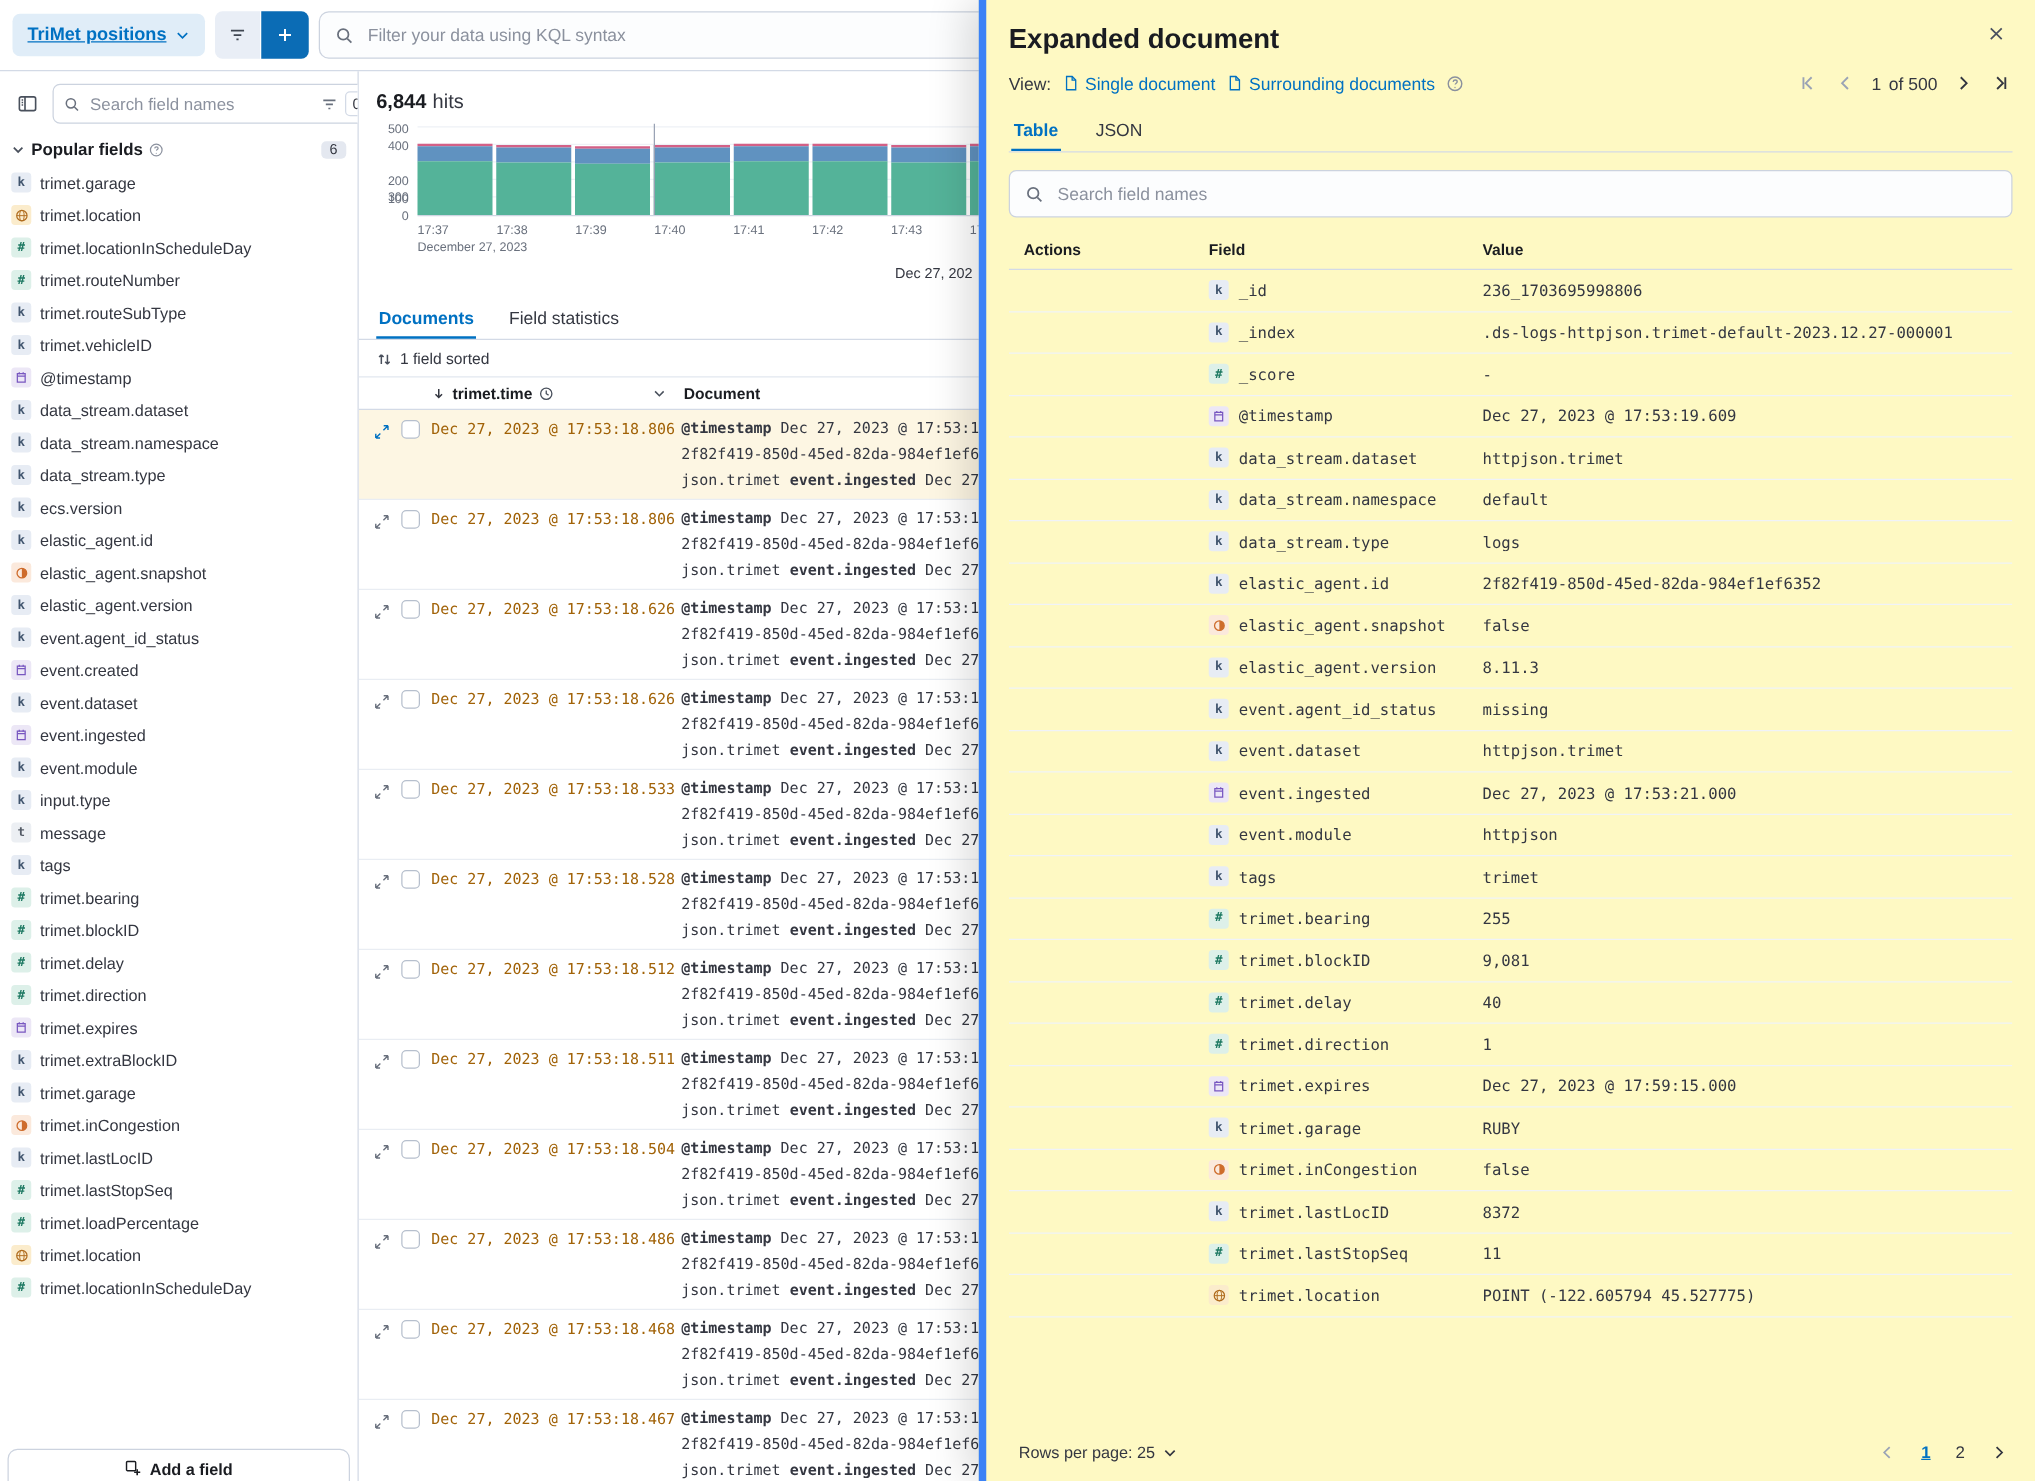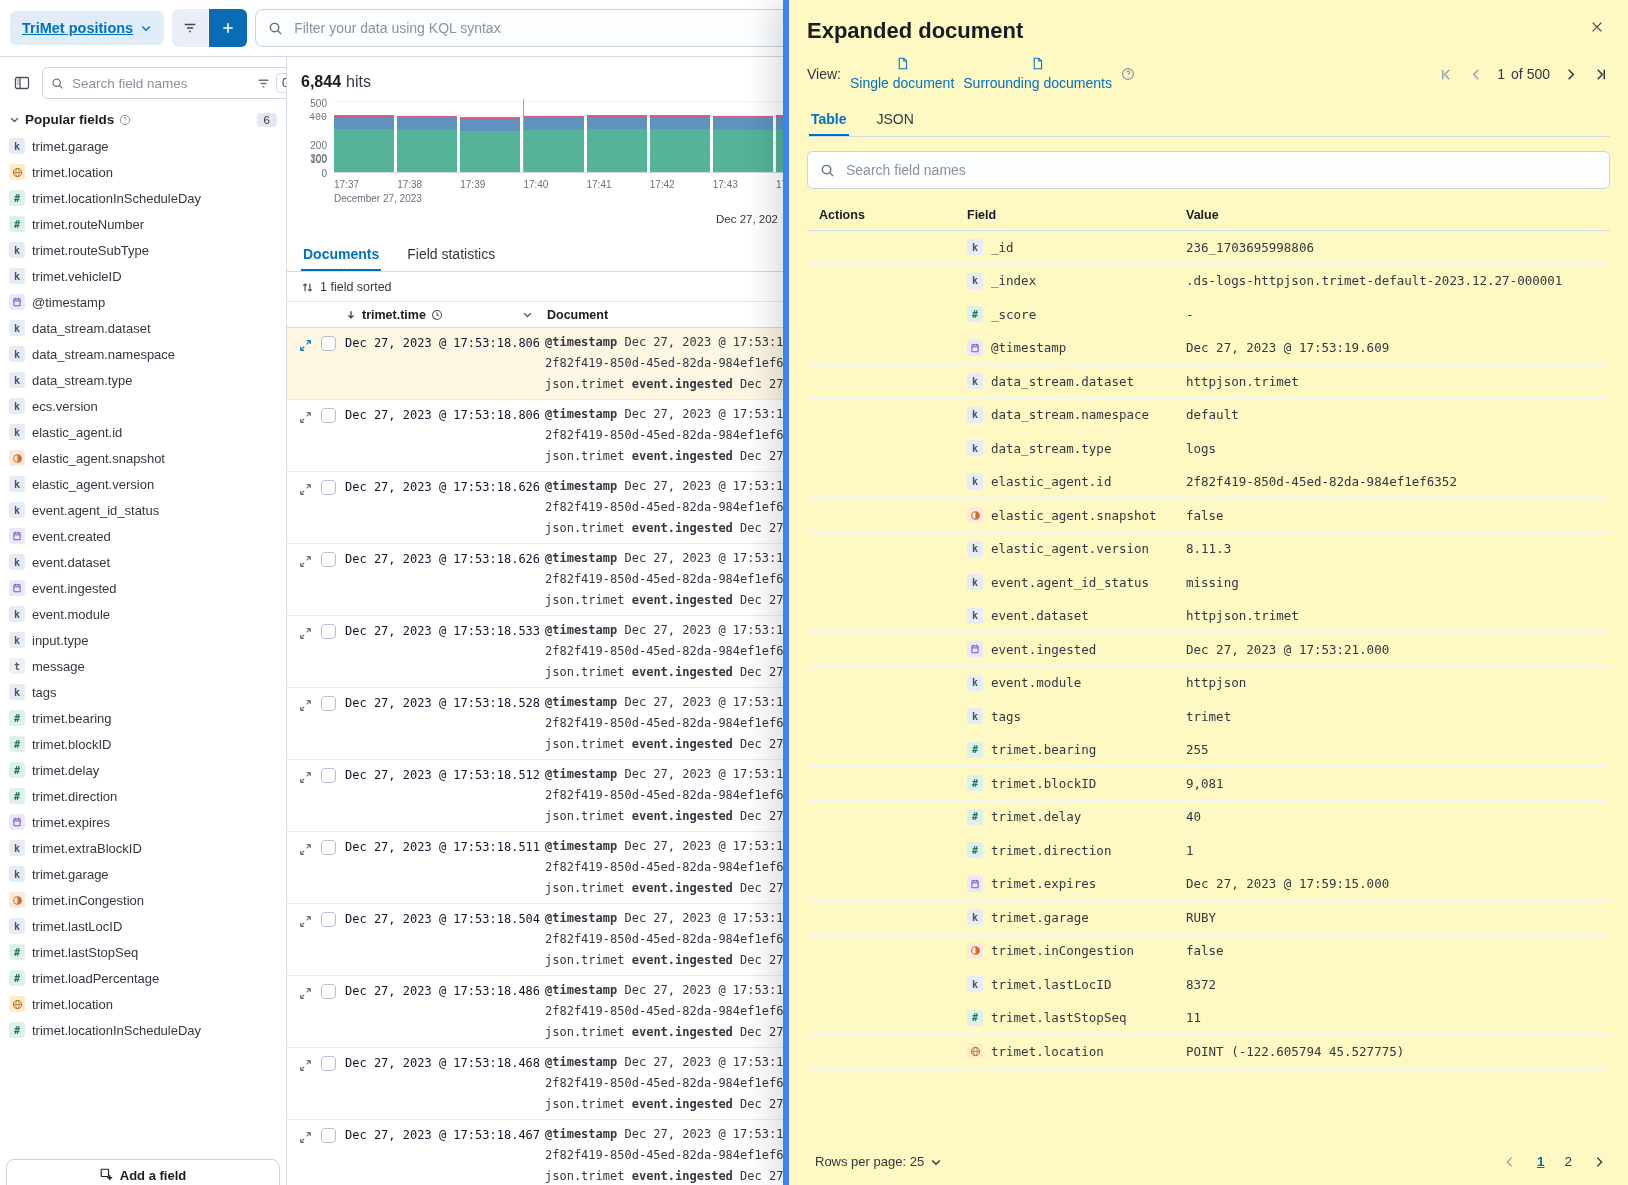--- a/index.html
+++ b/index.html
@@ -79,35 +79,35 @@
   .col-gutter { width:58px; flex-shrink:0; }
   .col-time { width:202px; flex-shrink:0; display:flex; align-items:center; gap:5px; }
   .col-doc { flex:1; }
   .hdr-chev { margin-left:auto; margin-right:14px; color:#49505c; }
 
   .doc-row { display:flex; border-bottom:1px solid #e9edf3; padding:4px 0 4px; }
   .doc-row.highlight { background:#fdf6e3; }
   .expand-btn { width:24px; height:20px; margin-left:8px; margin-top:3px; color:#69707d; background:none; border:none; padding:0 0 0 4px; flex-shrink:0; }
   .doc-row.highlight .expand-btn { color:#0071c2; }
   .checkbox { width:15px; height:15px; border:1px solid #b6bfcd; border-radius:4px; background:#fff; margin:4px 9px 0 2px; flex-shrink:0; }
-  .time-cell { width:200px; flex-shrink:0; font:12px "DejaVu Sans Mono", monospace; color:#0f172a; padding-top:4px; white-space:nowrap; }
+  .time-cell { width:200px; flex-shrink:0; font:12px "DejaVu Sans Mono", monospace; color:#a16207; padding-top:4px; white-space:nowrap; }
   .doc-cell { flex:1; font:12px/21px "DejaVu Sans Mono", monospace; color:#343741; overflow:hidden; white-space:nowrap; }
   .doc-line { height:21px; overflow:hidden; }
   .doc-line b { font-weight:700; }
 
   
   .flyout { position:absolute; top:0; right:0; width:845px; height:1185px; background:#fef9c3; z-index:20;
             box-shadow:-10px 0 30px rgba(0,0,0,.14); border-left:6px solid #3b82f6; padding:18px 18px 0 18px;
             display:flex; flex-direction:column; }
   .fly-header { display:flex; align-items:flex-start; }
   .fly-title { font-size:22px; font-weight:700; color:#1a1c21; }
   .fly-close { margin-left:auto; margin-top:-4px; color:#4a5160; background:none; border:none; padding:6px; }
   .view-row { display:flex; align-items:center; gap:9px; margin-top:13px; font-size:14px; }
   .view-label { color:#343741; }
-  .view-link { color:#0071c2; display:flex; align-items:center; gap:5px; background:none; border:none; font-size:14px; padding:0;flex-direction:column; }
+  .view-link { color:#0071c2; display:flex; align-items:center; gap:5px; background:none; border:none; font-size:14px; padding:0; }
   .nav-group { margin-left:auto; display:flex; align-items:center; gap:11px; }
   .nav-btn { background:none; border:none; padding:2px; color:#343741; }
   .nav-btn.disabled { color:#9aa3b5; }
   .page-ind { font-size:14px; color:#343741; display:flex; gap:6px; }
   .fly-tabs { display:flex; gap:26px; margin-top:13px; border-bottom:1px solid #d3dae6; padding:0 2px; }
   .fly-search { margin-top:14px; height:38px; border:1px solid #ccd3df; border-radius:6px; background:#fcfdfe; display:flex; align-items:center; gap:9px; padding:0 12px; color:#69707d; flex-shrink:0; }
   .fly-search input { border:none; outline:none; background:transparent; flex:1; font-size:14px; color:#343741; }
   .fly-search input::placeholder { color:#8b919e; }
 
   .fly-table { margin-top:11px; flex:1; overflow:hidden; display:flex; flex-direction:column; }
@@ -415,21 +415,21 @@
   </div>
 
   <div class="main">
     <div class="hits-row">
       <span class="hits-val">6,844</span><span class="hits-lbl">hits</span>
     </div>
 
     <div class="chart-wrap">
       <div class="chart-yaxis" id="chart-yaxis">
           <div class="ytick" style="top: -1px;">500</div>
-          <div class="ytick" style="top: 13px; font-family: Liberation Mono, monospace;">400</div>
+          <div class="ytick" style="top: 13px;">400</div>
           <div class="ytick" style="top: 18px; margin-top: 36px;">300</div>
           <div class="ytick" style="top: 41px;">200</div>
           <div class="ytick" style="top: 55px;">100</div>
           <div class="ytick" style="top: 69px;">0</div>
         </div>
       <div class="chart-plot" id="chart-plot">
           <div class="gridline" style="bottom: 70px;"></div>
           <div class="gridline" style="bottom: 56px;"></div>
           <div class="gridline" style="bottom: 42px;"></div>
           <div class="gridline" style="bottom: 28px;"></div>

